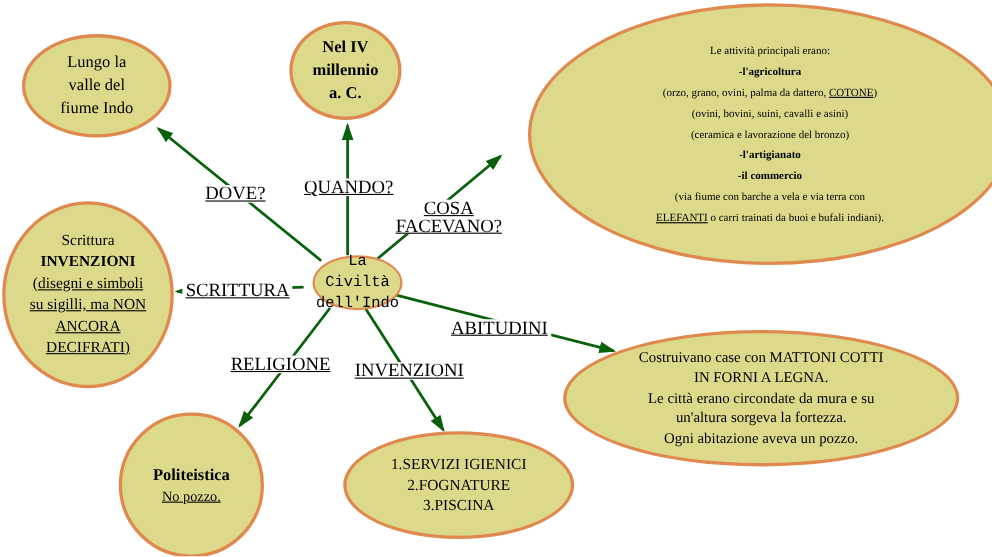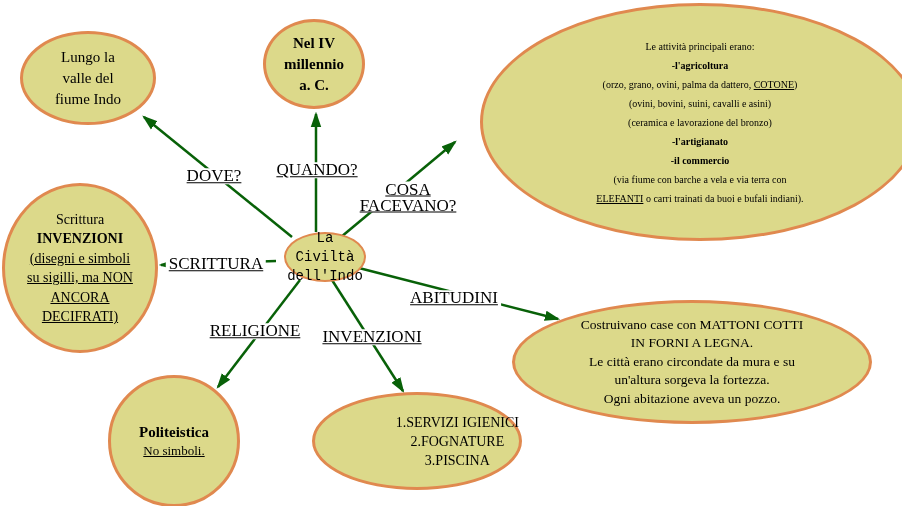--- a/index.html
+++ b/index.html
@@ -43,21 +43,21 @@
     text-decoration: underline;
   }
 
   
   .n-luogo   { left: 20px;  top: 31px;  width: 136px; height: 94px;  font-size: 15px; line-height: 21px; }
   .n-tempo   { left: 263px; top: 19px;  width: 102px; height: 90px;  font-size: 15px; line-height: 21px; font-weight: bold; }
   .n-attivita{ left: 480px; top: 3px;   width: 440px; height: 238px; font-size: 10px; }
   .n-scrittura{ left: 2px;  top: 183px; width: 156px; height: 170px; font-size: 14px; line-height: 19.5px; }
   .n-centro  { left: 284px; top: 232px; width: 82px;  height: 50px;  font-size: 14px; line-height: 19px; border-width: 2.5px; font-family: Liberation Mono, monospace; }
   .n-religione{ left: 108px; top: 375px; width: 132px; height: 132px; font-size: 13px; line-height: 18px; }
-  .n-invenzioni{ left: 312px; top: 392px; width: 210px; height: 98px; font-size: 14px; line-height: 19px; justify-content: flex-end; }
+  .n-invenzioni{ left: 312px; top: 392px; width: 210px; height: 98px; font-size: 14px; line-height: 19px; }
   .n-abitudini{ left: 512px; top: 300px; width: 360px; height: 124px; font-size: 13.5px; line-height: 18.5px; text-align: center; }
 
   .n-attivita .ln { line-height: 19px; }
   .n-religione .title { font-size: 15px; line-height: 20px; }
 
   
   .l-dove      { left: 214px; top: 176px; }
   .l-quando    { left: 317px; top: 170px; }
   .l-cosa      { left: 408px; top: 197px; }
   .l-scrittura { left: 216px; top: 264px; }
@@ -123,21 +123,21 @@
   </div>
 
   <div class="node n-centro">
     <div class="preline">La Civiltà
 dell'Indo</div>
   </div>
 
   <div class="node n-religione">
     <div>
       <div class="b title">Politeistica</div>
-      <div class="u">No simboli.</div>
+      <div class="u">No pozzo.</div>
     </div>
   </div>
 
   <div class="node n-invenzioni">
     <div class="preline">1.SERVIZI IGIENICI
 2.FOGNATURE
 3.PISCINA</div>
   </div>
 
   <div class="node n-abitudini">

